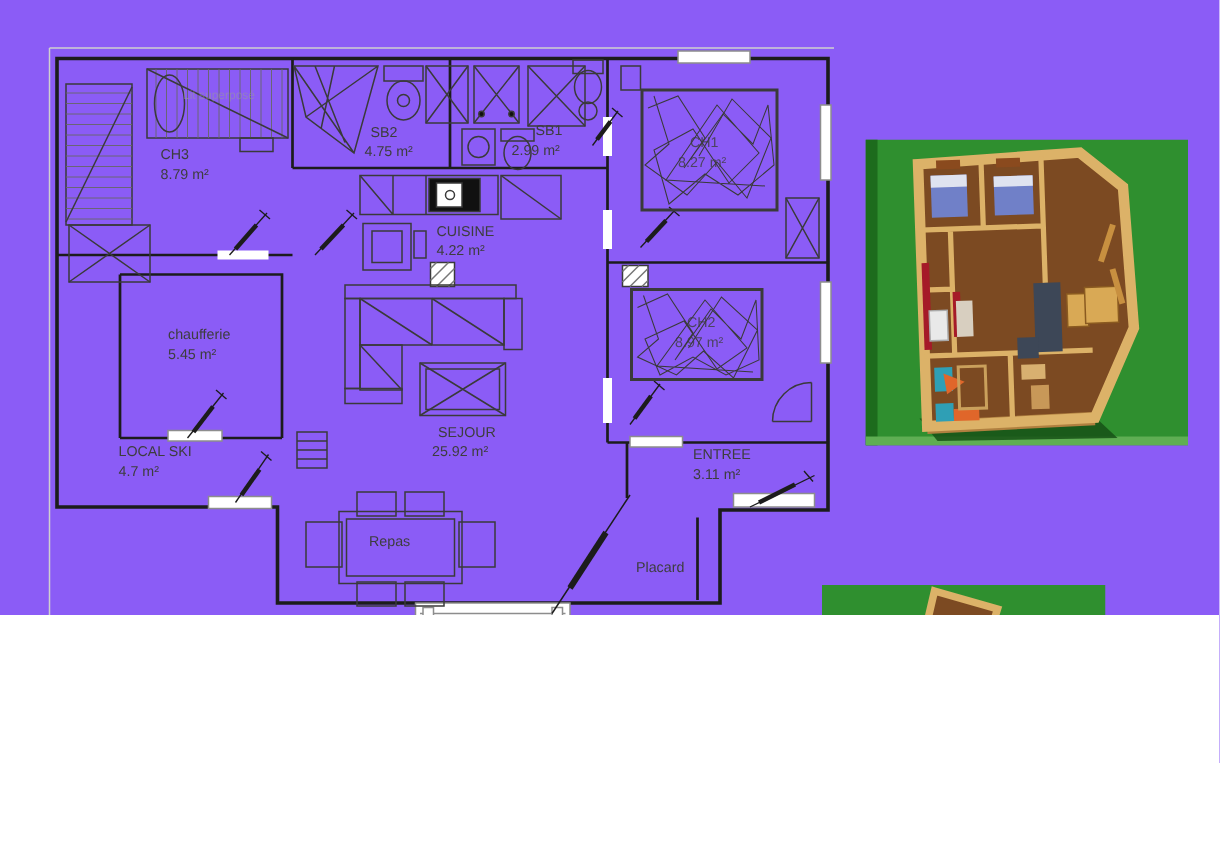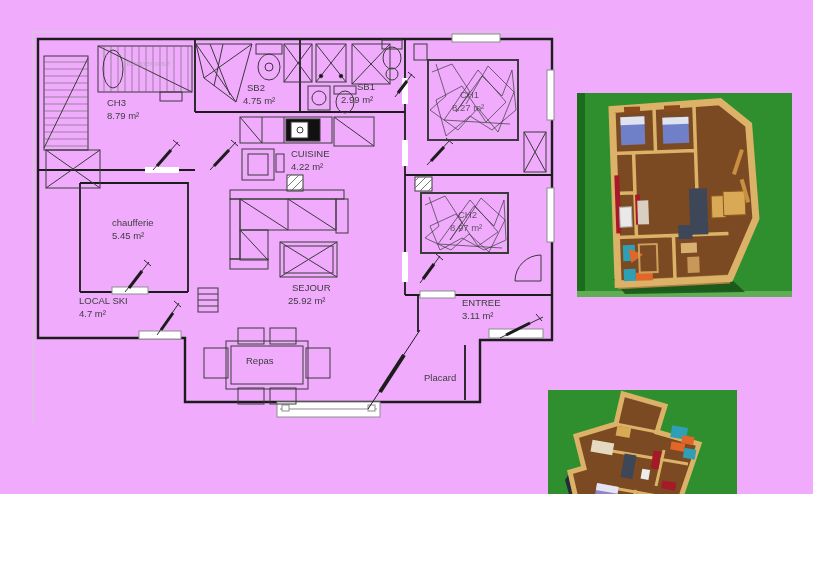--- a/index.html
+++ b/index.html
@@ -1,16 +1,16 @@
 <!DOCTYPE html>
 <html style="--plan-line: #1c1c1c; --grass-green: #2f8f2f; --grass-dark: #1d6b1d; --grass-light: #5fae53; --shadow-green: #165116; --wall-tan: #dcb268; --wall-tan-dark: #b08040; --floor-brown: #7c4a22; --bed-blue: #7080c8; --bed-violet: #8f86c8; --accent-red: #a51a28; --accent-teal: #2f9fb5; --accent-orange: #e0662a; --sofa-slate: #3d4757; --wood-light: #d9a955; --dark-wall: #232a3a;"><head>
 <meta charset="utf-8">
 <style>
   html,body{margin:0;padding:0;background:#fff;}
-  .page{position:relative;width:813px;height:494px;background:#f0abfc;overflow:hidden;
+  .page{position:relative;width:813px;height:410px;background:#8b5cf6;overflow:hidden;
         font-family:"Liberation Sans",sans-serif;}
   .plan-svg{position:absolute;left:30px;top:25px;}
   .render{position:absolute;}
   .render-top{left:577px;top:93px;}
   .render-bottom{left:548px;top:390px;}
   svg text{font-family:"Liberation Sans",sans-serif;fill:#3d3d3d;}
   .room-name{font-size:9.5px;}
   .room-area{font-size:9.5px;}
   .faint-label{font-size:8px;fill:#9a9a9a;opacity:.55;}
   .wall{stroke:var(--plan-line);fill:none;}

